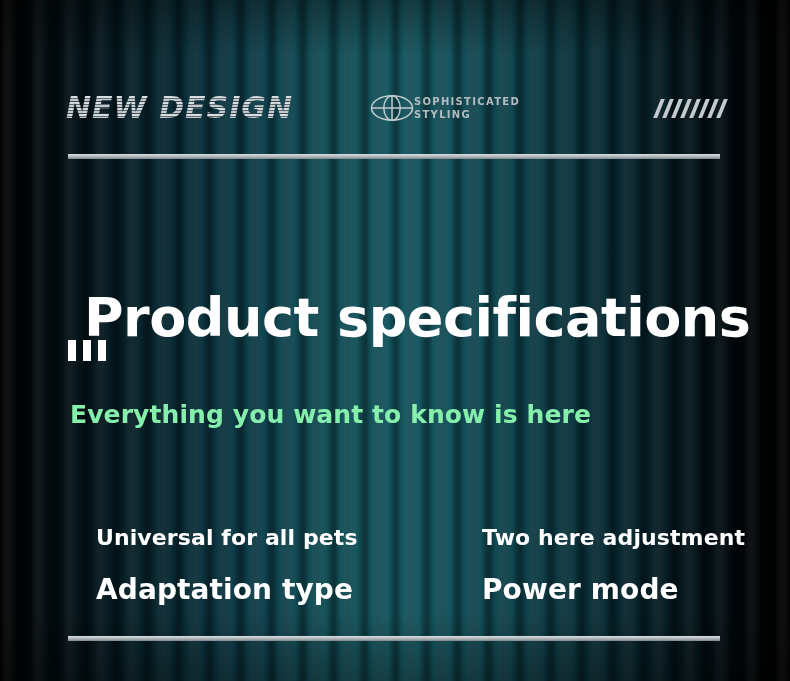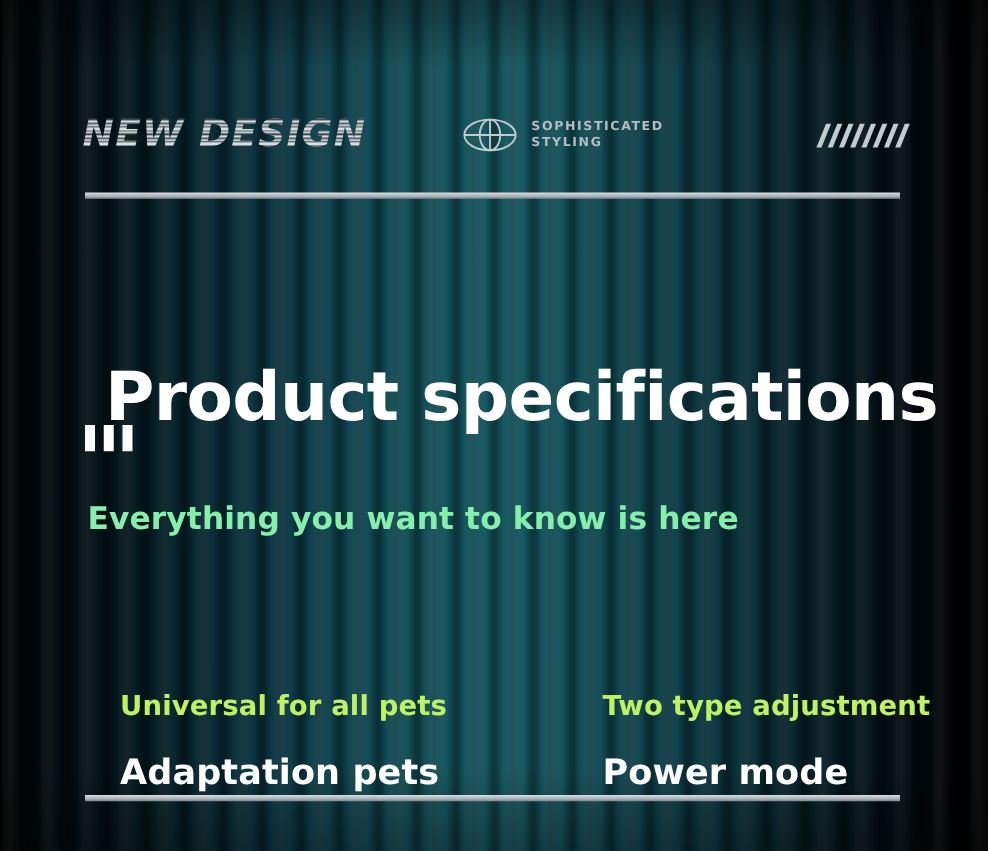--- a/index.html
+++ b/index.html
@@ -105,21 +105,20 @@
         #3e484d 5px, #3e484d 6px);
     white-space: nowrap;
   }
 
   .brand {
     position: absolute;
     left: 370px;
     top: 4px;
     display: flex;
     align-items: center;
-    gap: 11px;
   }
   .globe-icon svg { display: block; }
   .brand-text {
     color: #b4bdc1;
     font-size: 10px;
     font-weight: bold;
     letter-spacing: 1.3px;
     line-height: 13px;
     text-transform: uppercase;
   }
@@ -194,27 +193,26 @@
   .specs {
     position: absolute;
     left: 0; right: 0;
     top: 524px;
     height: 100px;
   }
   .spec-col { position: absolute; top: 0; }
   .spec-col.left  { left: 96px; }
   .spec-col.right { left: 482px; }
   .spec-caption {
-    color: #bef264;
+    color: #ffffff;
     font-size: 22px;
     font-weight: bold;
     letter-spacing: 0.1px;
     white-space: nowrap;
     line-height: 28px;
-    margin-top: 28px;
   }
   .spec-name {
     margin-top: 21px;
     color: #ffffff;
     font-size: 28px;
     font-weight: bold;
     letter-spacing: 0.1px;
     white-space: nowrap;
     line-height: 34px;
   }
@@ -269,24 +267,24 @@
     <i></i>
     <i></i>
   </div>
 
   <div class="subtitle">Everything you want to know is here</div>
 
   <div class="specs">
 
     <div class="spec-col left">
       <div class="spec-caption">Universal for all pets</div>
-      <div class="spec-name">Adaptation pets</div>
+      <div class="spec-name">Adaptation type</div>
     </div>
 
     <div class="spec-col right">
-      <div class="spec-caption">Two type adjustment</div>
+      <div class="spec-caption">Two here adjustment</div>
       <div class="spec-name">Power mode</div>
     </div>
   </div>
 
   <div class="rule rule-bottom"></div>
 
 </div>
 
 </body></html>

